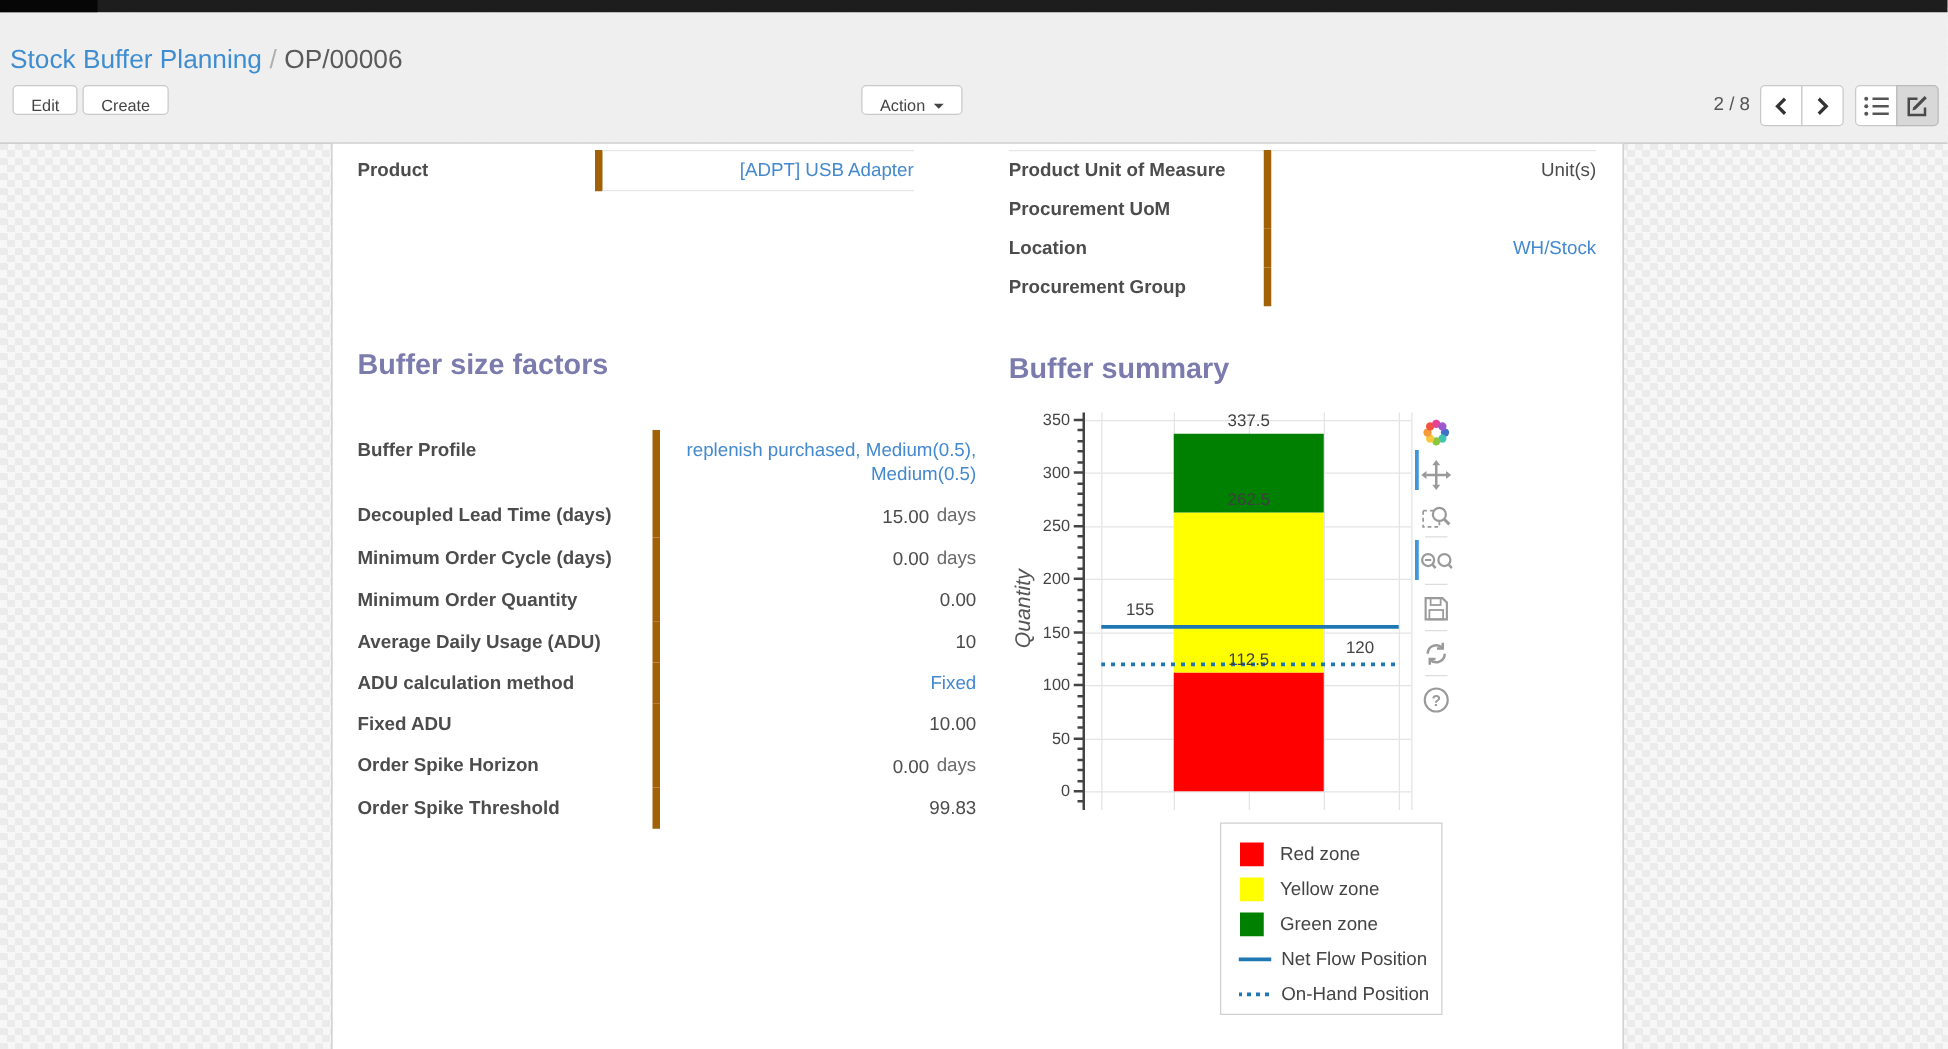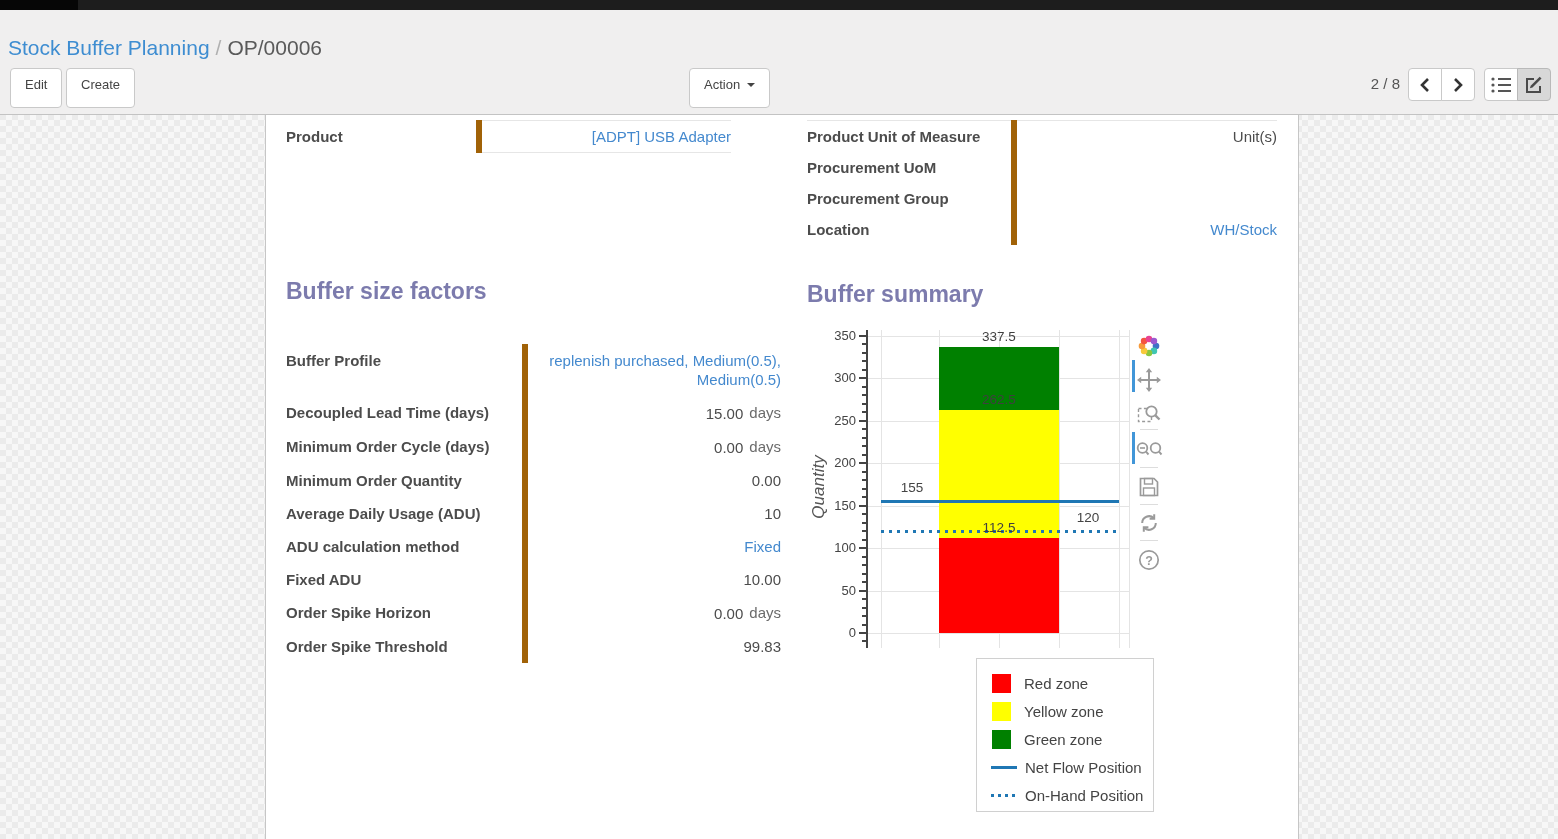--- a/index.html
+++ b/index.html
@@ -10,21 +10,21 @@
   
   #topbar{position:absolute;left:0;top:0;width:1558px;height:10px;background:#1d1d1d;}
   #topbar-seg{position:absolute;left:0;top:0;width:78px;height:10px;background:#060606;}
   
   #cp{position:absolute;left:0;top:10px;width:1558px;height:104px;background:#f0efef;border-bottom:1px solid #c3c3c3;}
   #breadcrumb{position:absolute;left:8px;top:26px;font-size:21px;color:#888;}
   #breadcrumb .bc-link{color:#3e8dd1;cursor:pointer;}
   #breadcrumb .bc-sep{color:#b0b0b0;margin:0 6px;}
   #breadcrumb .bc-cur{color:#5a5a5a;}
   .btn{display:inline-block;background:#fff;border:1px solid #c9c9c9;border-radius:4px;
-       padding:7px 14px;font-size:13px;color:#444;cursor:pointer;line-height:17px;box-sizing:border-box;height:40px;}
+       padding:7px 14px;font-size:13px;color:#444;cursor:pointer;line-height:17px;box-sizing:border-box;height:24px;}
   #btn-edit{position:absolute;left:10px;top:58px;}
   #btn-create{position:absolute;left:66px;top:58px;}
   #btn-action{position:absolute;left:689px;top:58px;}
   .caret{display:inline-block;width:0;height:0;margin-left:7px;vertical-align:2px;
          border-left:4px solid transparent;border-right:4px solid transparent;border-top:4px solid #444;}
   #pager-text{position:absolute;left:1340px;top:65px;width:60px;text-align:right;font-size:15px;color:#555;}
   .btn-group{position:absolute;top:58px;display:flex;}
   .icon-btn{width:34px;height:33px;background:#fff;border:1px solid #c9c9c9;display:flex;
             align-items:center;justify-content:center;cursor:pointer;box-sizing:border-box;}
   .btn-group .icon-btn + .icon-btn{margin-left:-1px;}
@@ -148,26 +148,26 @@
     <tbody id="right-rows">
         <tr>
           <td class="flabel">Product Unit of Measure</td>
           <td class="fvalue"><span>Unit(s)</span></td>
         </tr>
         <tr>
           <td class="flabel">Procurement UoM</td>
           <td class="fvalue">&nbsp;</td>
         </tr>
         <tr>
+          <td class="flabel">Location</td>
+          <td class="fvalue"><span class="lnk">WH/Stock</span></td>
+        </tr>
+        <tr>
           <td class="flabel">Procurement Group</td>
           <td class="fvalue">&nbsp;</td>
-        </tr>
-        <tr>
-          <td class="flabel">Location</td>
-          <td class="fvalue"><span class="lnk">WH/Stock</span></td>
         </tr>
       </tbody>
   </table>
 
   <div id="factors-title" class="sec-title">Buffer size factors</div>
   <table id="factors-table" class="fgroup">
     <tbody id="factor-rows">
         <tr>
           <td class="flabel">Buffer Profile</td>
           <td class="fvalue"><span class="lnk">replenish purchased, Medium(0.5), Medium(0.5)</span></td>

